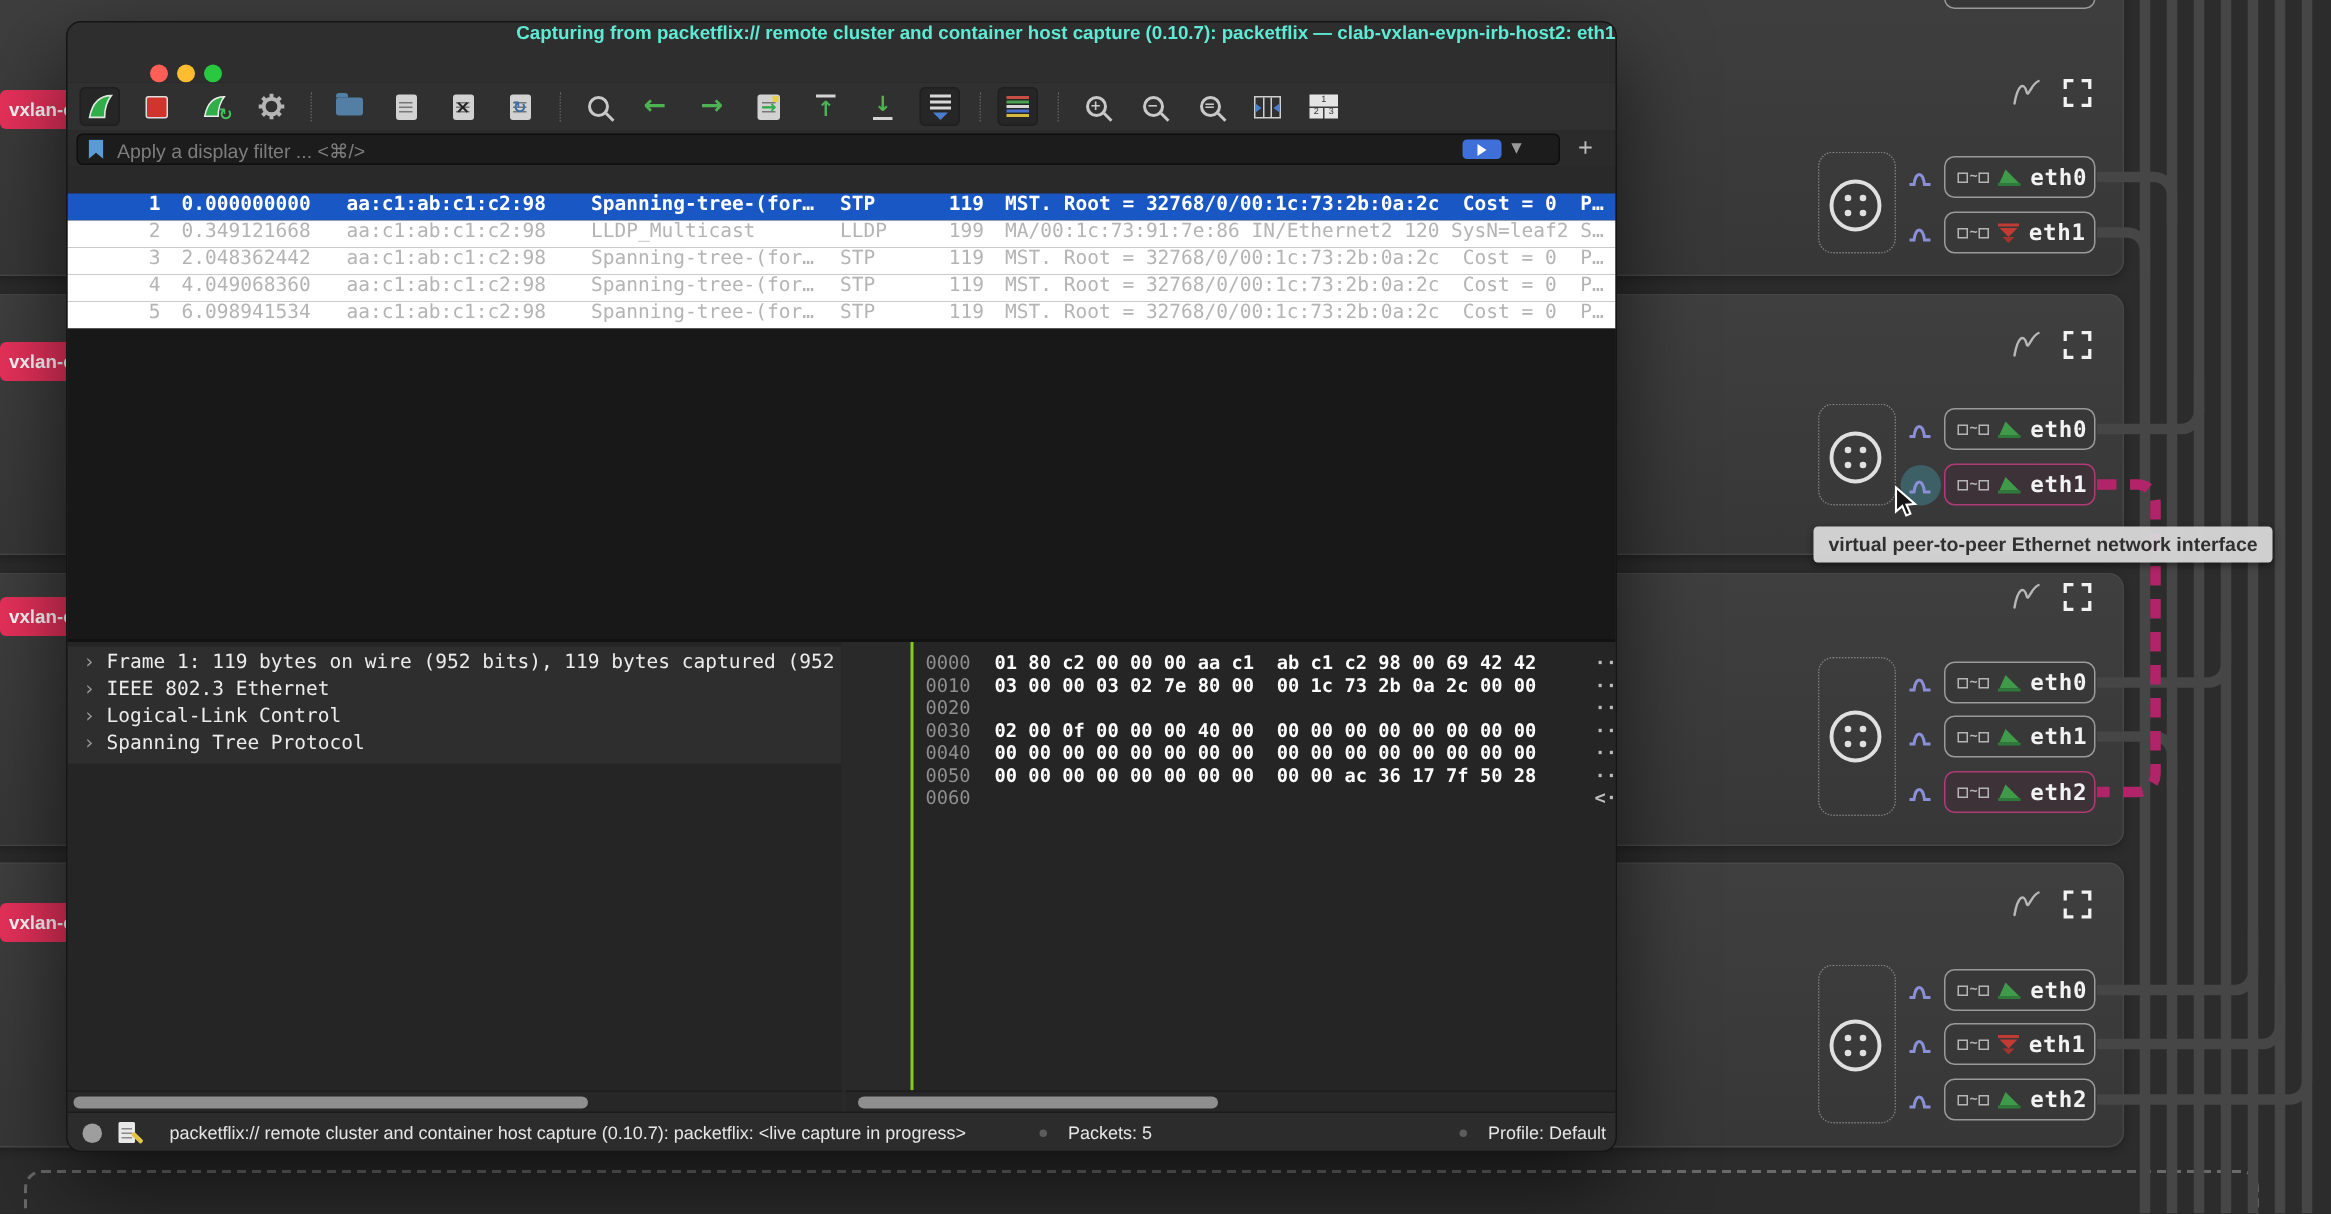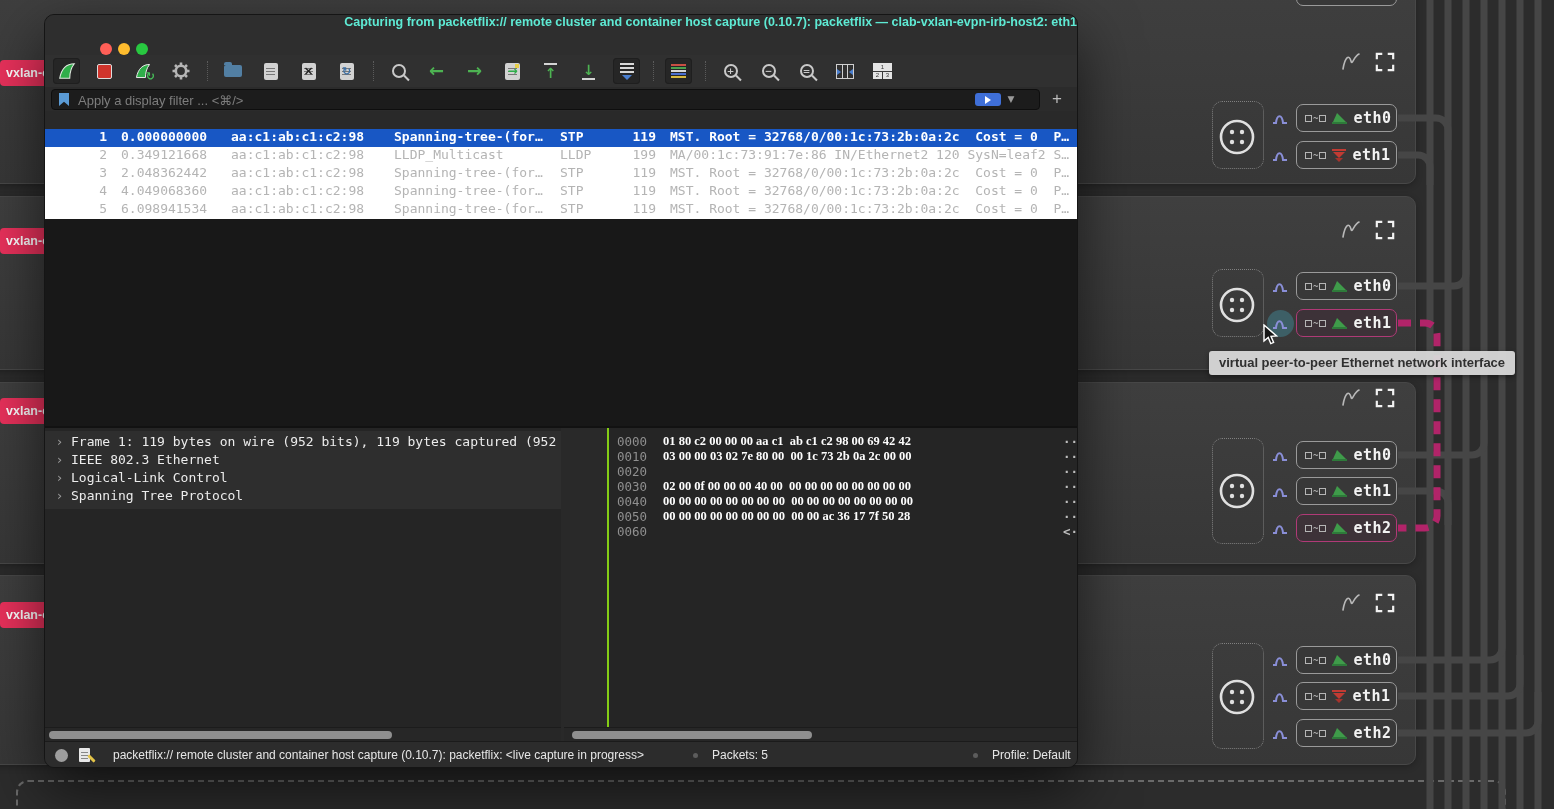--- a/index.html
+++ b/index.html
@@ -105,21 +105,21 @@
   #detailpane{left:0;width:516px;}
   #hexpane{left:519px;width:513px;border-left:2px solid #84cc16;margin-left:43px;}
   .detail-rows{position:absolute;left:0;top:3px;width:100%;background:#2e2e2e;padding:3px 0;}
   .drow{height:18px;line-height:18px;font:400 13px "DejaVu Sans Mono",monospace;color:#ececec;
       white-space:pre;position:relative;padding-left:26px;overflow:hidden;}
   .drow .chev{position:absolute;left:12px;top:0;color:#9a9a9a;font:400 13px "DejaVu Sans",sans-serif;}
   .hexrows{position:absolute;left:0;top:6px;width:100%;}
   .hxrow{position:relative;height:15px;line-height:15px;white-space:pre;
       font:700 12.5px "DejaVu Sans Mono",monospace;}
   .hxrow .off{position:absolute;left:8px;color:#8f8f8f;font-weight:400;}
-  .hxrow .hx{position:absolute;left:54px;color:#fdfdfd;font-family:Liberation Serif, serif;}
+  .hxrow .hx{position:absolute;left:54px;color:#fdfdfd;}
   .hxrow .asc{position:absolute;left:454px;color:#bdbdbd;}
   .hlsel{background:#1857c4;color:#fff;}
   .vthumb{position:absolute;right:2px;top:14px;width:4px;height:272px;background:#6f6f6f;border-radius:2px;}
 
   .hscroll{position:absolute;top:712px;height:14px;background:#272727;border-top:1px solid #1c1c1c;}
   .hthumb{position:absolute;top:3px;height:8px;background:#8f8f8f;border-radius:4px;}
   .statusbar{position:absolute;left:0;top:726px;width:100%;height:26px;background:#2c2c2c;
       border-top:1px solid #1b1b1b;font:400 12px "Liberation Sans",sans-serif;color:#e6e6e6;}
   .sb-dot{position:absolute;width:5px;height:5px;border-radius:50%;background:#5c5c5c;top:11px;}
   .expert{position:absolute;left:10px;top:7px;width:13px;height:13px;border-radius:50%;background:#9e9e9e;}

